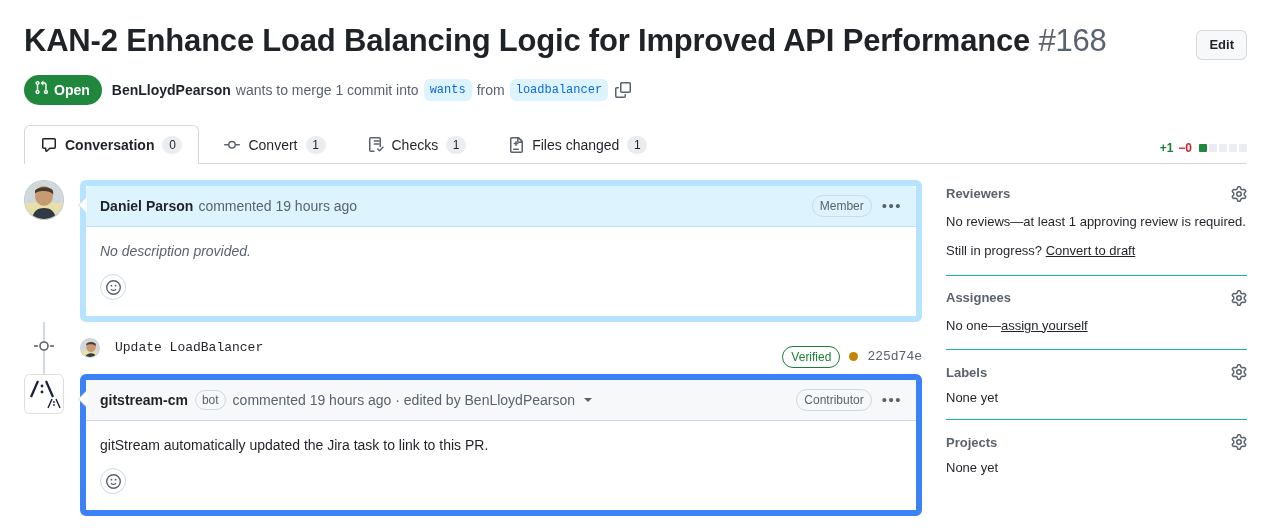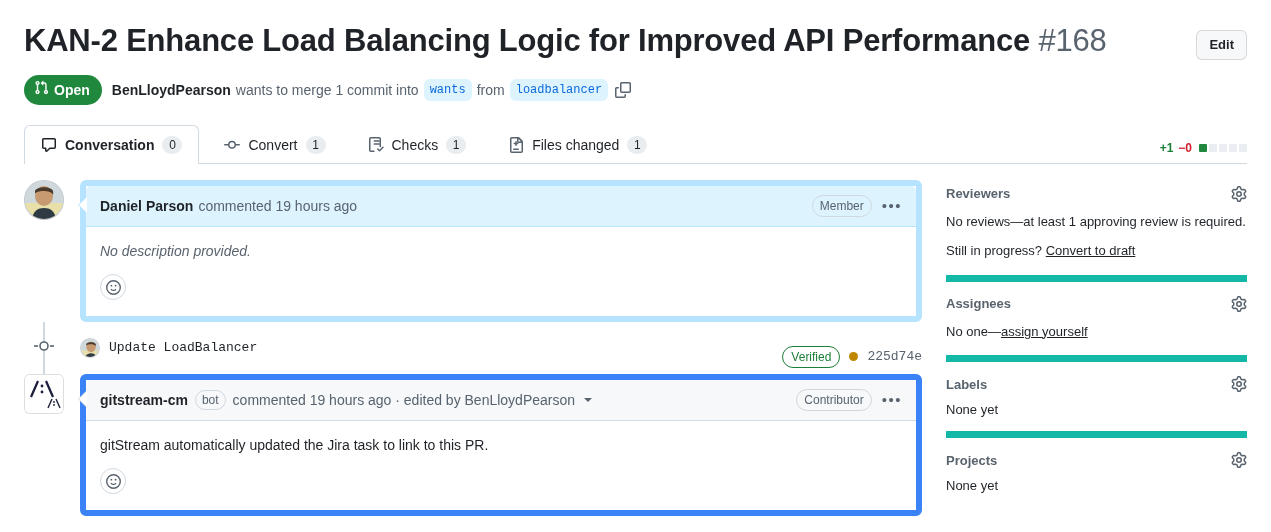--- a/index.html
+++ b/index.html
@@ -226,21 +226,21 @@
   .commit-dot-cell {
     width: 40px; flex: 0 0 40px;
     display: flex; align-items: center; justify-content: center;
     position: relative; z-index: 2;
   }
   .commit-content {
     flex: 1 1 auto; display: flex; align-items: center;
     justify-content: space-between;
     padding-left: 16px;
   }
-  .commit-left { display: flex; align-items: center; gap: 9px; }
+  .commit-left { display: flex; align-items: center; gap: 15px; }
   .mini-avatar {
     width: 20px; height: 20px; border-radius: 50%;
     overflow: hidden; background: #dfe3e8;
     border: 1px solid rgba(31,35,40,0.1);
   }
   .commit-msg {
     font-family: "Liberation Mono", monospace;
     font-size: 13px; color: #1f2328;
   }
   .commit-right { display: flex; align-items: center; gap: 9px; margin-top: 18px; }
@@ -249,21 +249,21 @@
     border-radius: 2em; font-size: 12px; font-weight: 500;
     padding: 1px 8px; line-height: 18px;
   }
   .status-dot { width: 9px; height: 9px; border-radius: 50%; background: #bf8700; display: inline-block; }
   .sha {
     font-family: "Liberation Mono", monospace;
     font-size: 13px; color: #59636e;
   }
 
   
-  .side-sec { padding: 0 0 14px 0; border-bottom: 7px solid #14b8a6; margin-bottom: 14px; }
+  .side-sec { padding: 0 0 14px 0; border-bottom: 1px solid #14b8a6; margin-bottom: 14px; }
   .side-sec:last-child { border-bottom: none; }
   .side-head {
     display: flex; align-items: center; justify-content: space-between;
     font-size: 13px; font-weight: 600; color: #59636e;
     margin-bottom: 10px;
   }
   .gear { color: #59636e; cursor: pointer; display: inline-flex; }
   .side-text { font-size: 13px; color: #1f2328; line-height: 1.5; }
   .side-text + .side-text { margin-top: 10px; }
   .side-link { color: #1f2328; text-decoration: underline; cursor: pointer; }

